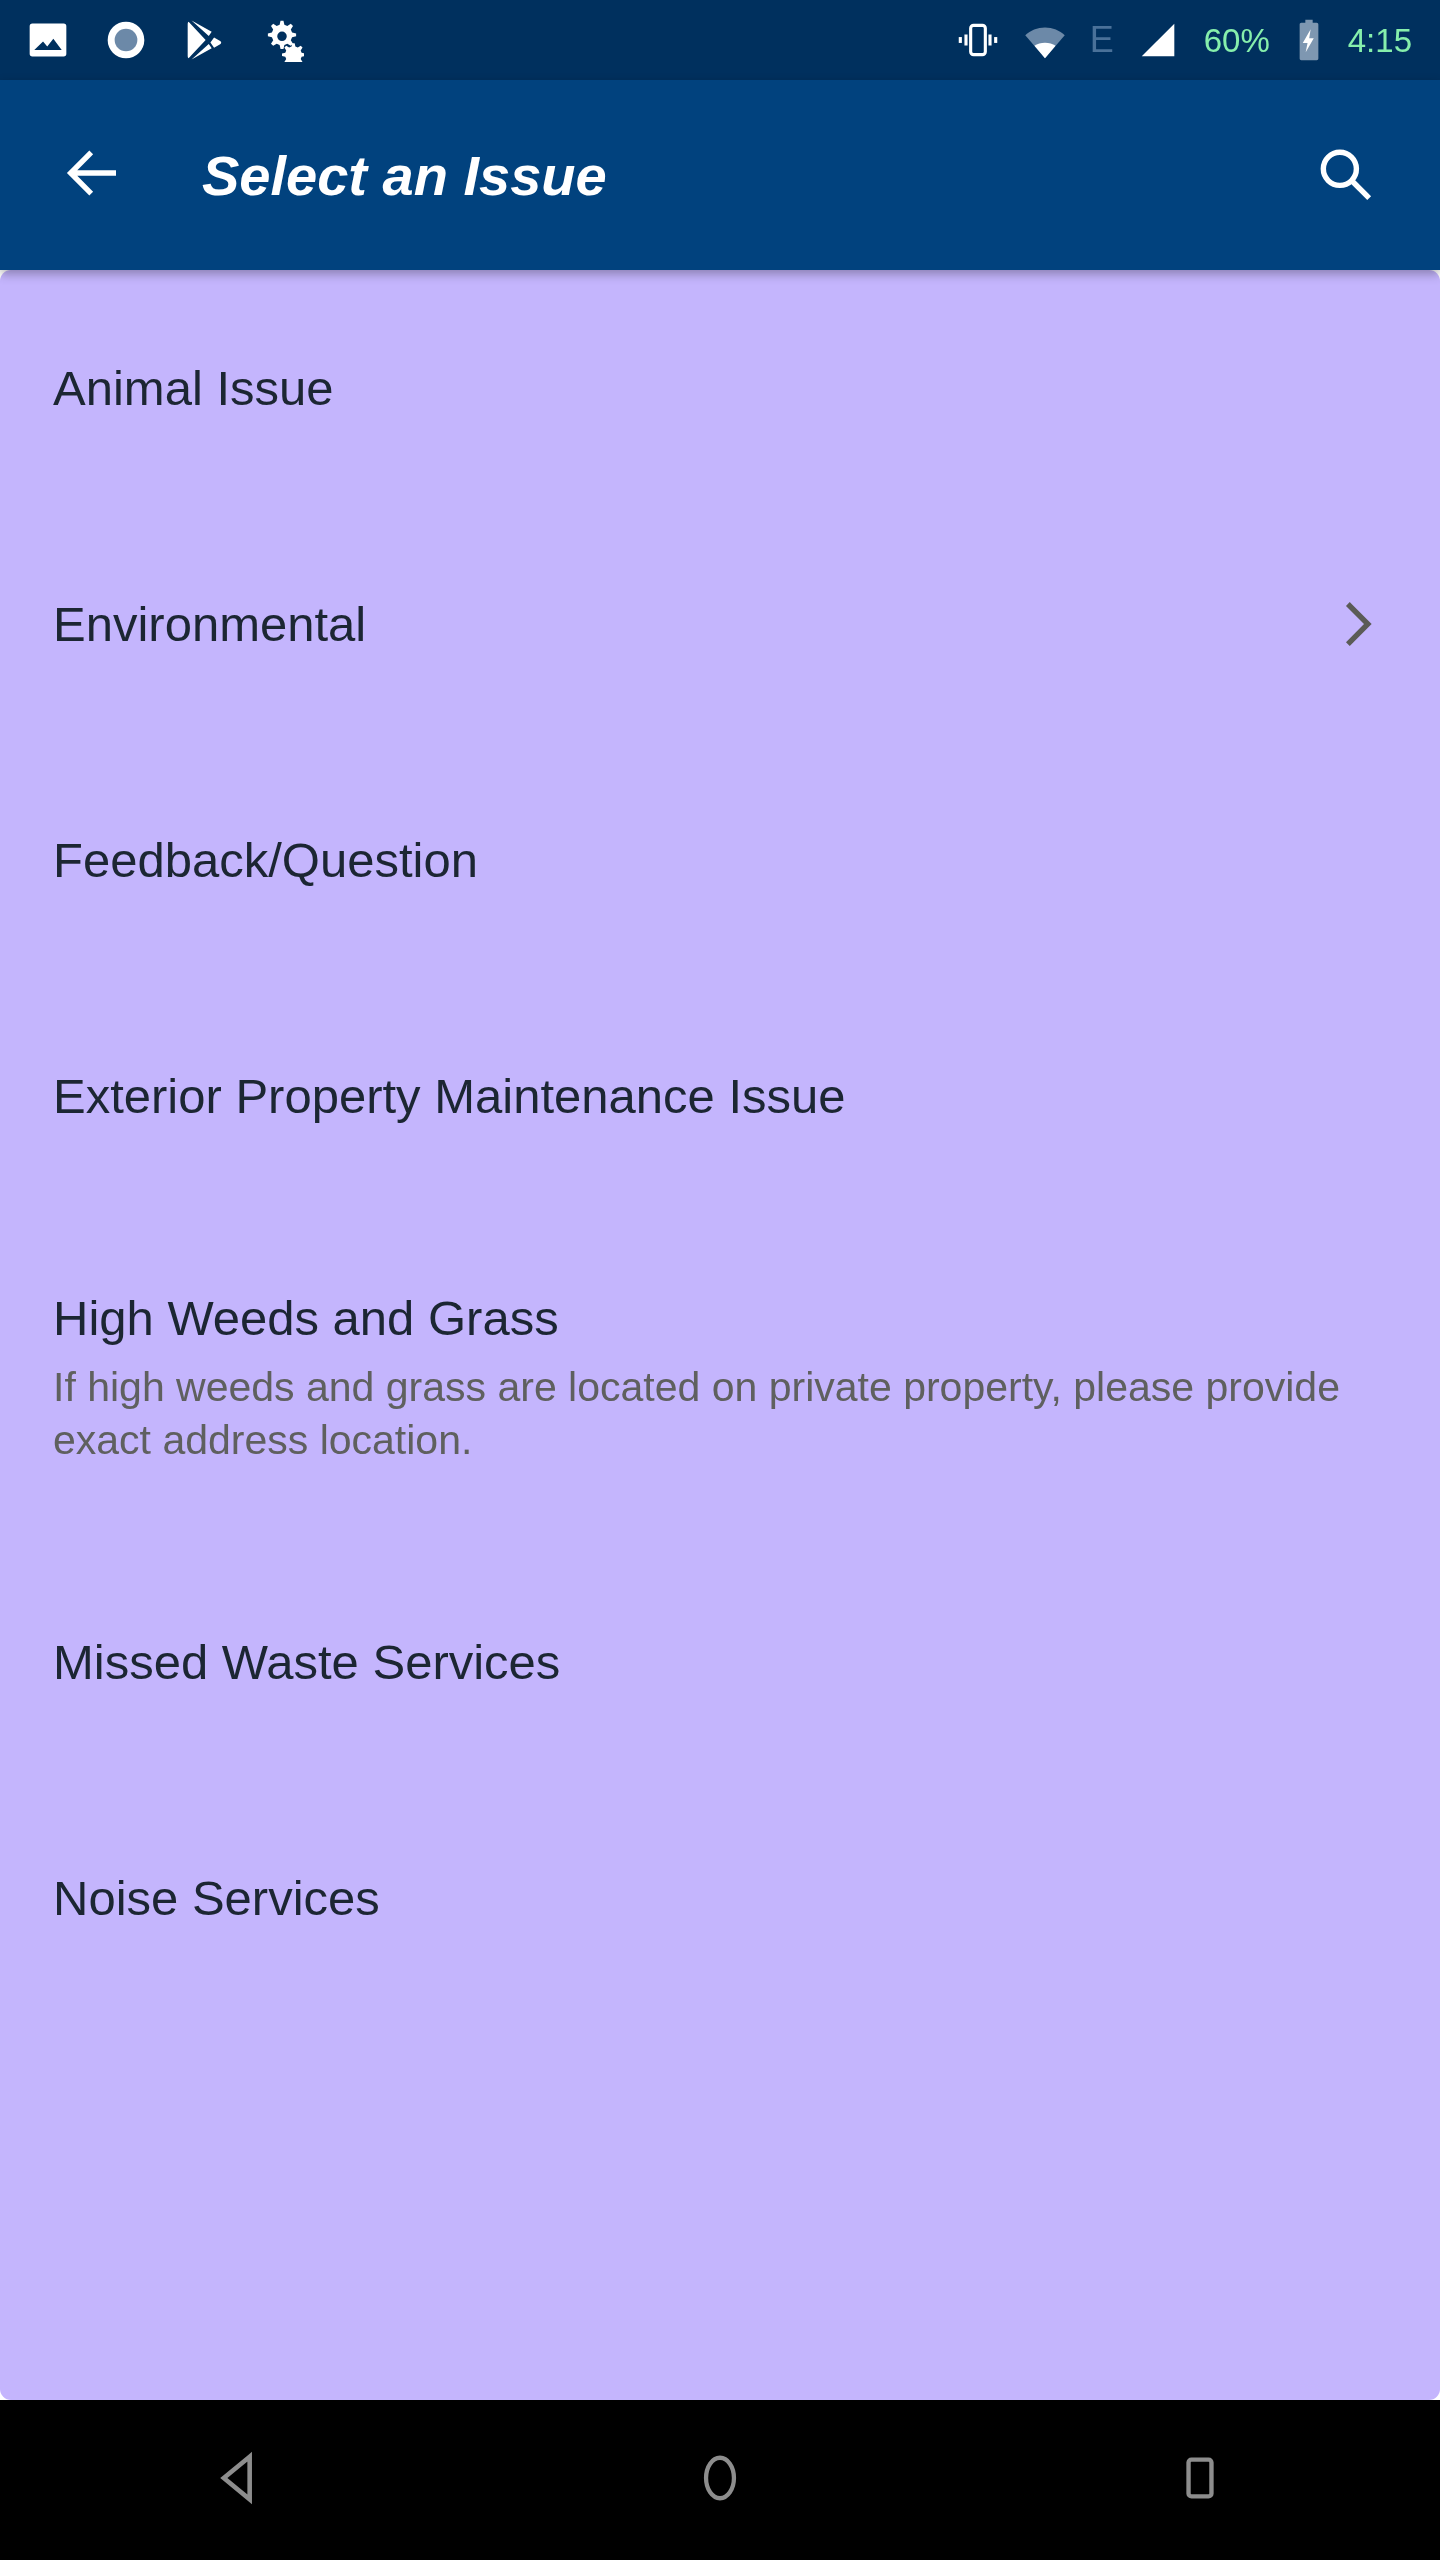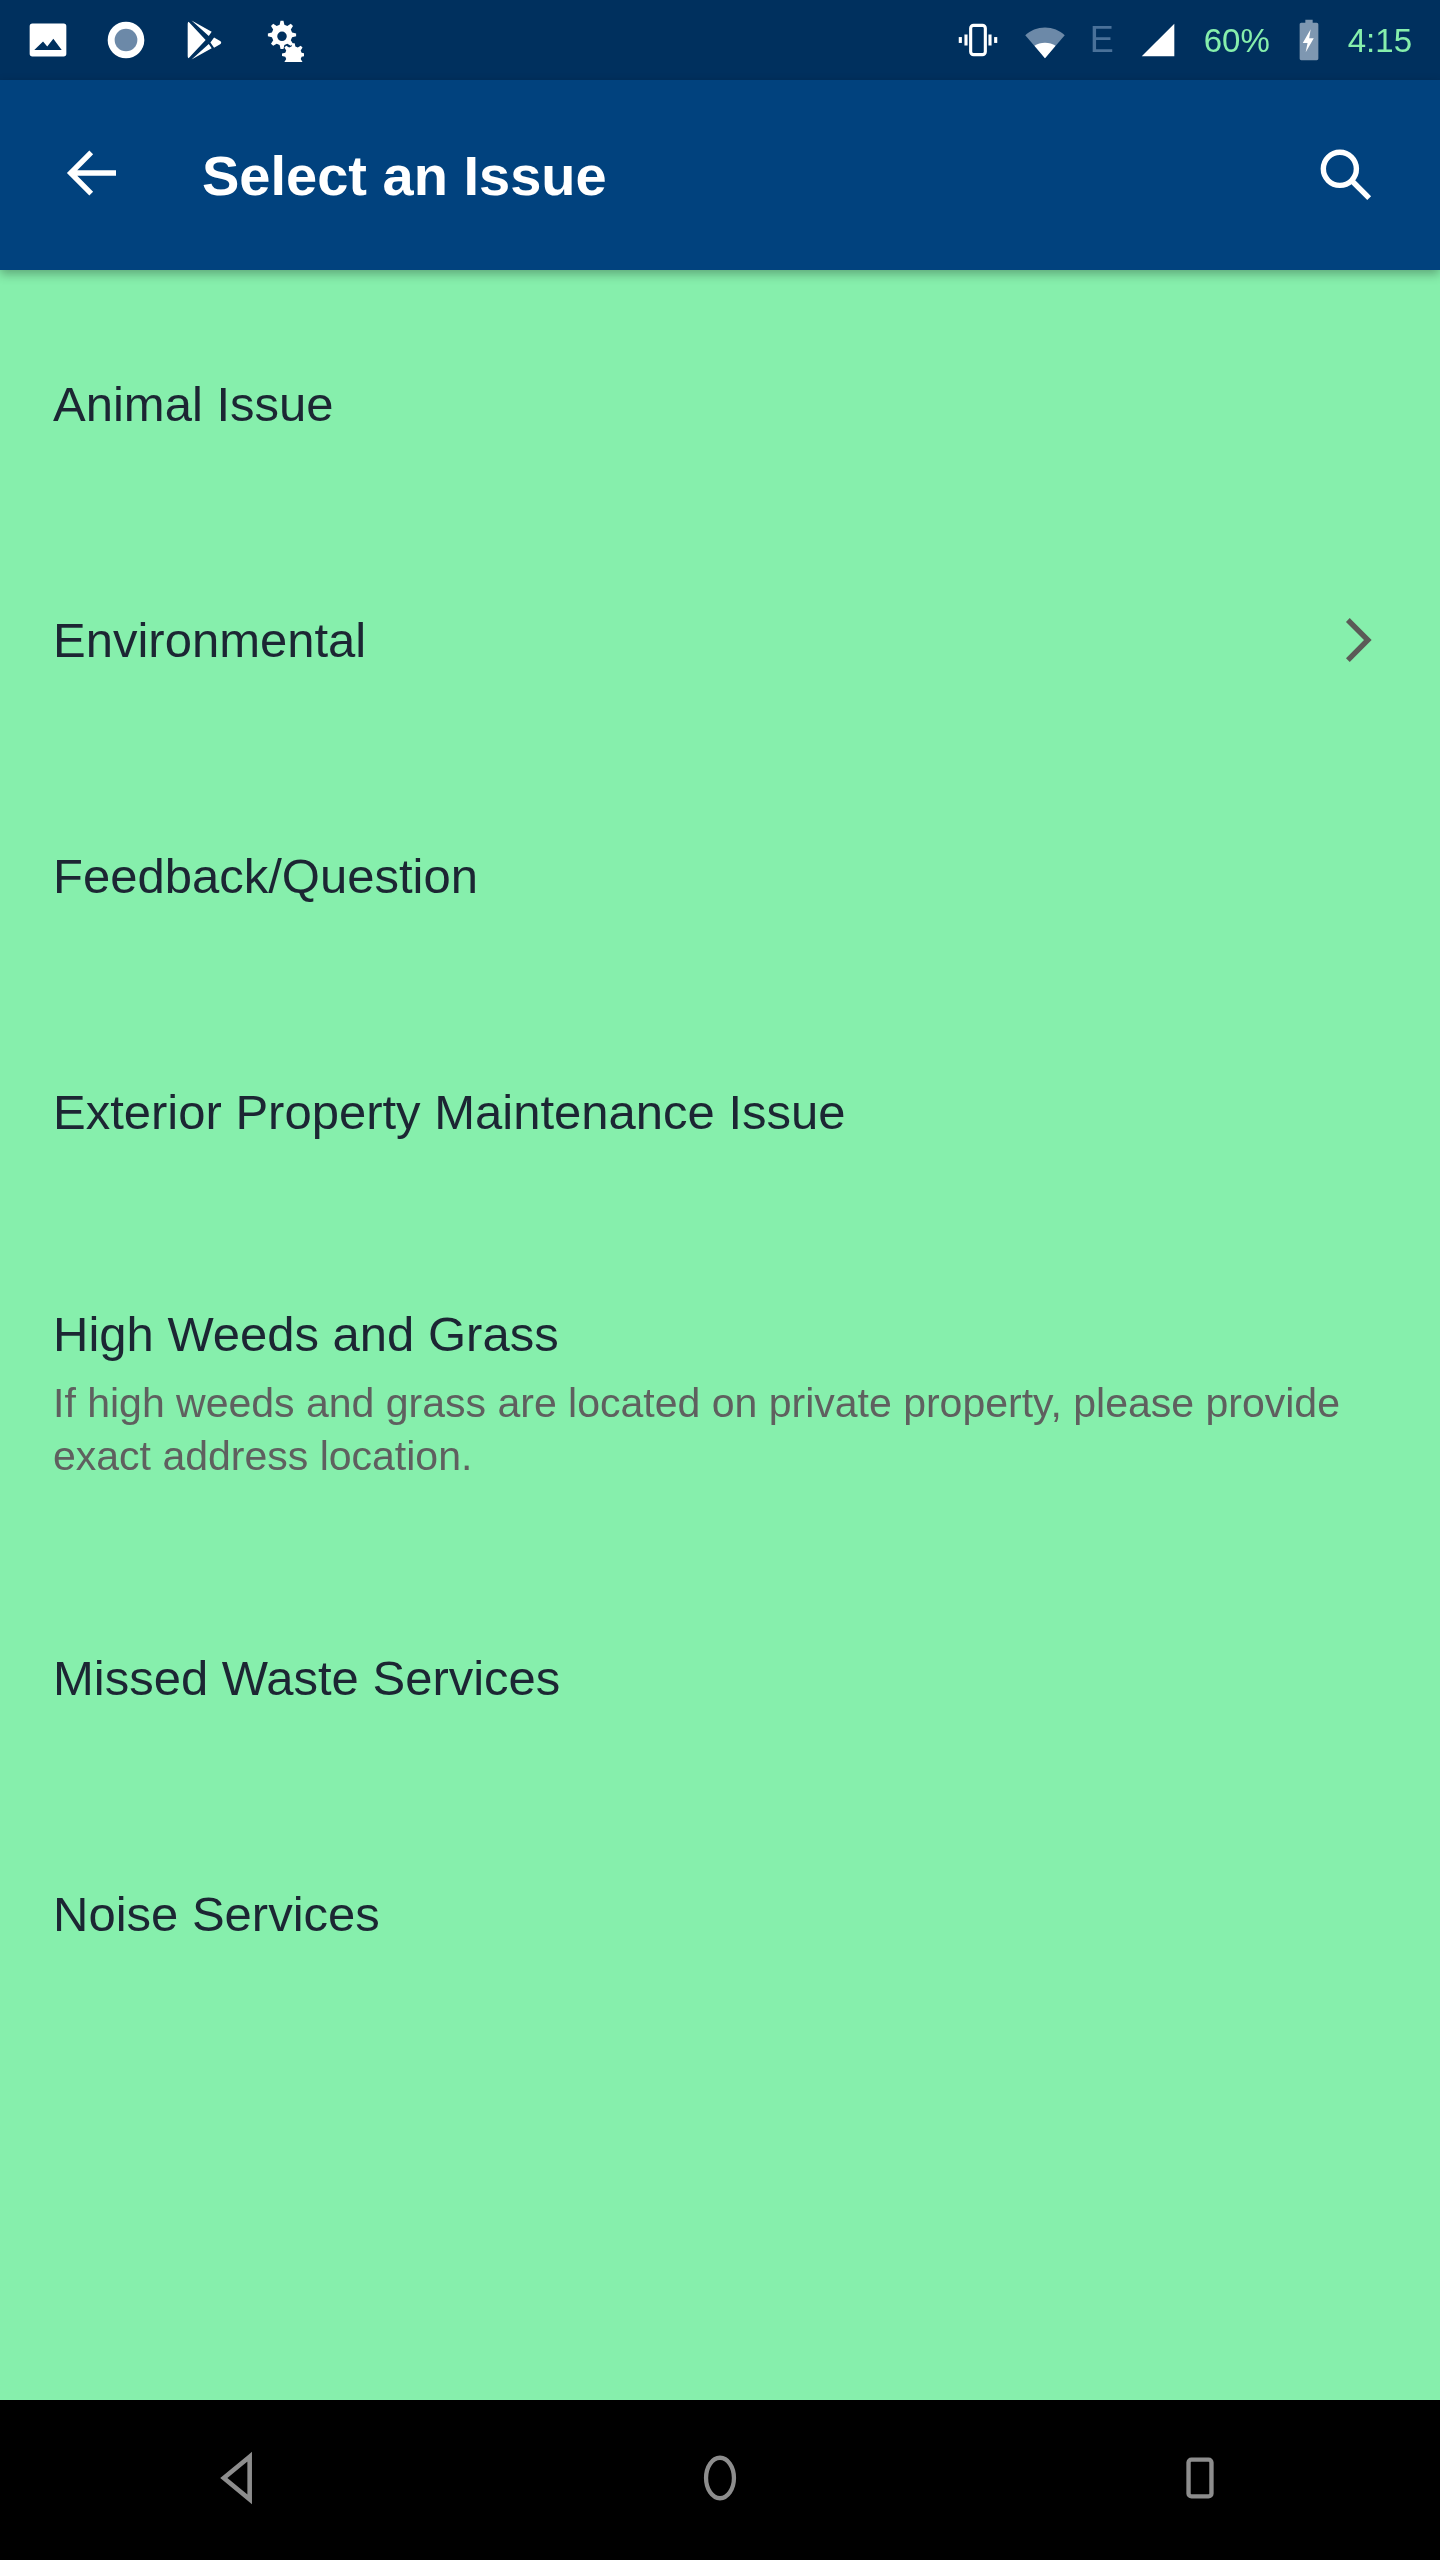--- a/index.html
+++ b/index.html
@@ -56,20 +56,21 @@
   .app-bar {
     height: 190px;
     background: #01427e;
     display: flex;
     align-items: center;
     padding: 0 48px 0 44px;
     flex: none;
     position: relative;
     z-index: 5;
     box-shadow: 0 4px 10px rgba(0,0,0,0.30);
+    font-style: italic;
   }
   .appbar-title {
     color: #ffffff;
     font-size: 56px;
     font-weight: 700;
     margin-left: 62px;
     white-space: nowrap;
   }
   .appbar-spacer { flex: 1; }
   .icon-btn {
@@ -77,23 +78,24 @@
     height: 96px;
     display: flex;
     align-items: center;
     justify-content: center;
     flex: none;
   }
 
   
   .list {
     flex: 1;
-    background: #86efac;
+    background: #c4b5fd;
     overflow: hidden;
-    padding-top: 16px;
+    padding-top: 0;
+    border-radius: 11px;
   }
   .list-item {
     position: relative;
     display: flex;
     align-items: flex-start;
     padding: 0 48px 0 53px;
     min-height: 236px;
   }
   .li-body {
     flex: 1;

